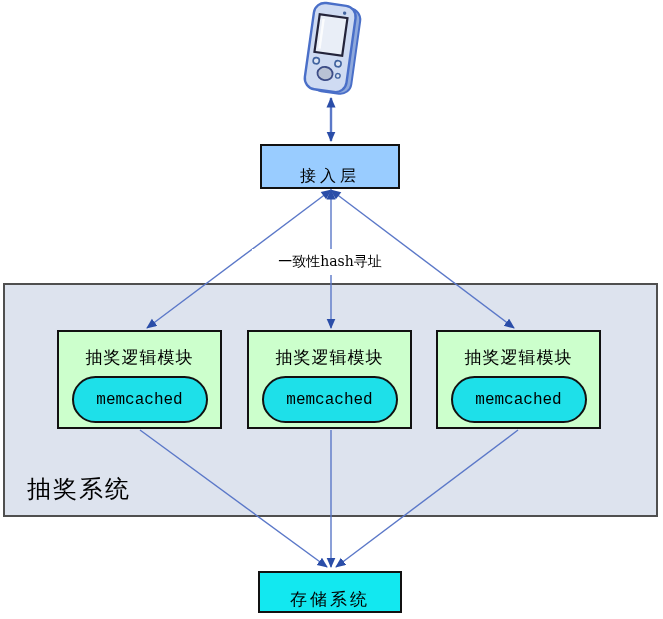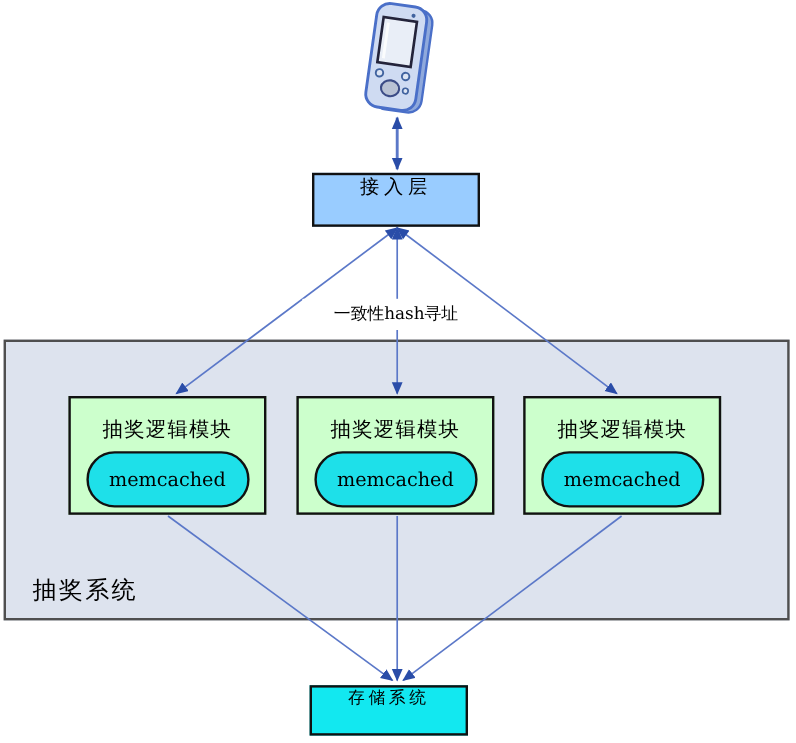--- a/index.html
+++ b/index.html
@@ -13,27 +13,27 @@
     position:relative; width:663px; height:619px; background:#ffffff;
     font-family:"DejaVu Serif","Liberation Serif",serif; color:#000;
     overflow:hidden;
   }
   .container-box{
     position:absolute; left:3px; top:283px; width:655px; height:234px;
     background:var(--container_fill); border:2px solid var(--container_border);
     box-sizing:border-box; z-index:1;
   }
   .container-label{
-    position:absolute; left:22px; bottom:10px; font-size:20px; letter-spacing:2px;margin-top:29px;
+    position:absolute; left:22px; bottom:10px; font-size:24px; letter-spacing:2px;margin-top:29px;
   }
   .wires{position:absolute; left:0; top:0; width:663px; height:619px; z-index:2; pointer-events:none;}
   .wire{stroke:var(--arrow_stroke); fill:none;}
   .wires marker path{fill:var(--arrow_head);}
   .node{
-    position:absolute; box-sizing:border-box; display:flex; align-items:flex-start;
+    position:absolute; box-sizing:border-box; display:flex; align-items:flex-end;
     justify-content:center; z-index:3; border:2px solid var(--box_border);
   }
   .access-box{
     left:260px; top:144px; width:140px; height:45px;
     background:var(--access_fill); font-size:16px; letter-spacing:4px;
   }
   .hash-label{
     position:absolute; left:252px; top:249px; width:156px; height:26px; z-index:3;
     background:#ffffff; display:flex; align-items:center; justify-content:center;
     font-size:14px;
@@ -43,24 +43,25 @@
     background:var(--module_fill); border:2px solid var(--box_border); z-index:3;
   }
   .module.m1{left:57px;} .module.m2{left:247px;} .module.m3{left:436px;}
   .module-title{margin-top:14px; text-align:center; font-size:17px; letter-spacing:1px;}
   .cache-pill{
     position:absolute; left:50%; transform:translateX(-50%); bottom:4px;
     width:136px; height:47px; box-sizing:border-box;
     background:var(--cache_fill); border:2px solid var(--box_border);
     border-radius:24px; display:flex; align-items:center; justify-content:center;
     font-size:16px;
+    font-family:Liberation Mono, monospace;
   }
   .storage-box{
-    left:258px; top:571px; width:132px; height:42px;
-    background:var(--storage_fill); font-size:14px; letter-spacing:3px;
+    left:258px; top:571px; width:144px; height:42px;
+    background:var(--storage_fill); font-size:17px; letter-spacing:3px;
   }
   .pda{position:absolute; left:293px; top:1px; width:74px; height:96px; z-index:3;}
 </style>
 </head>
 <body>
 
 <div class="canvas">
 
   <div class="container-box">
     <span class="container-label">抽奖系统</span>

